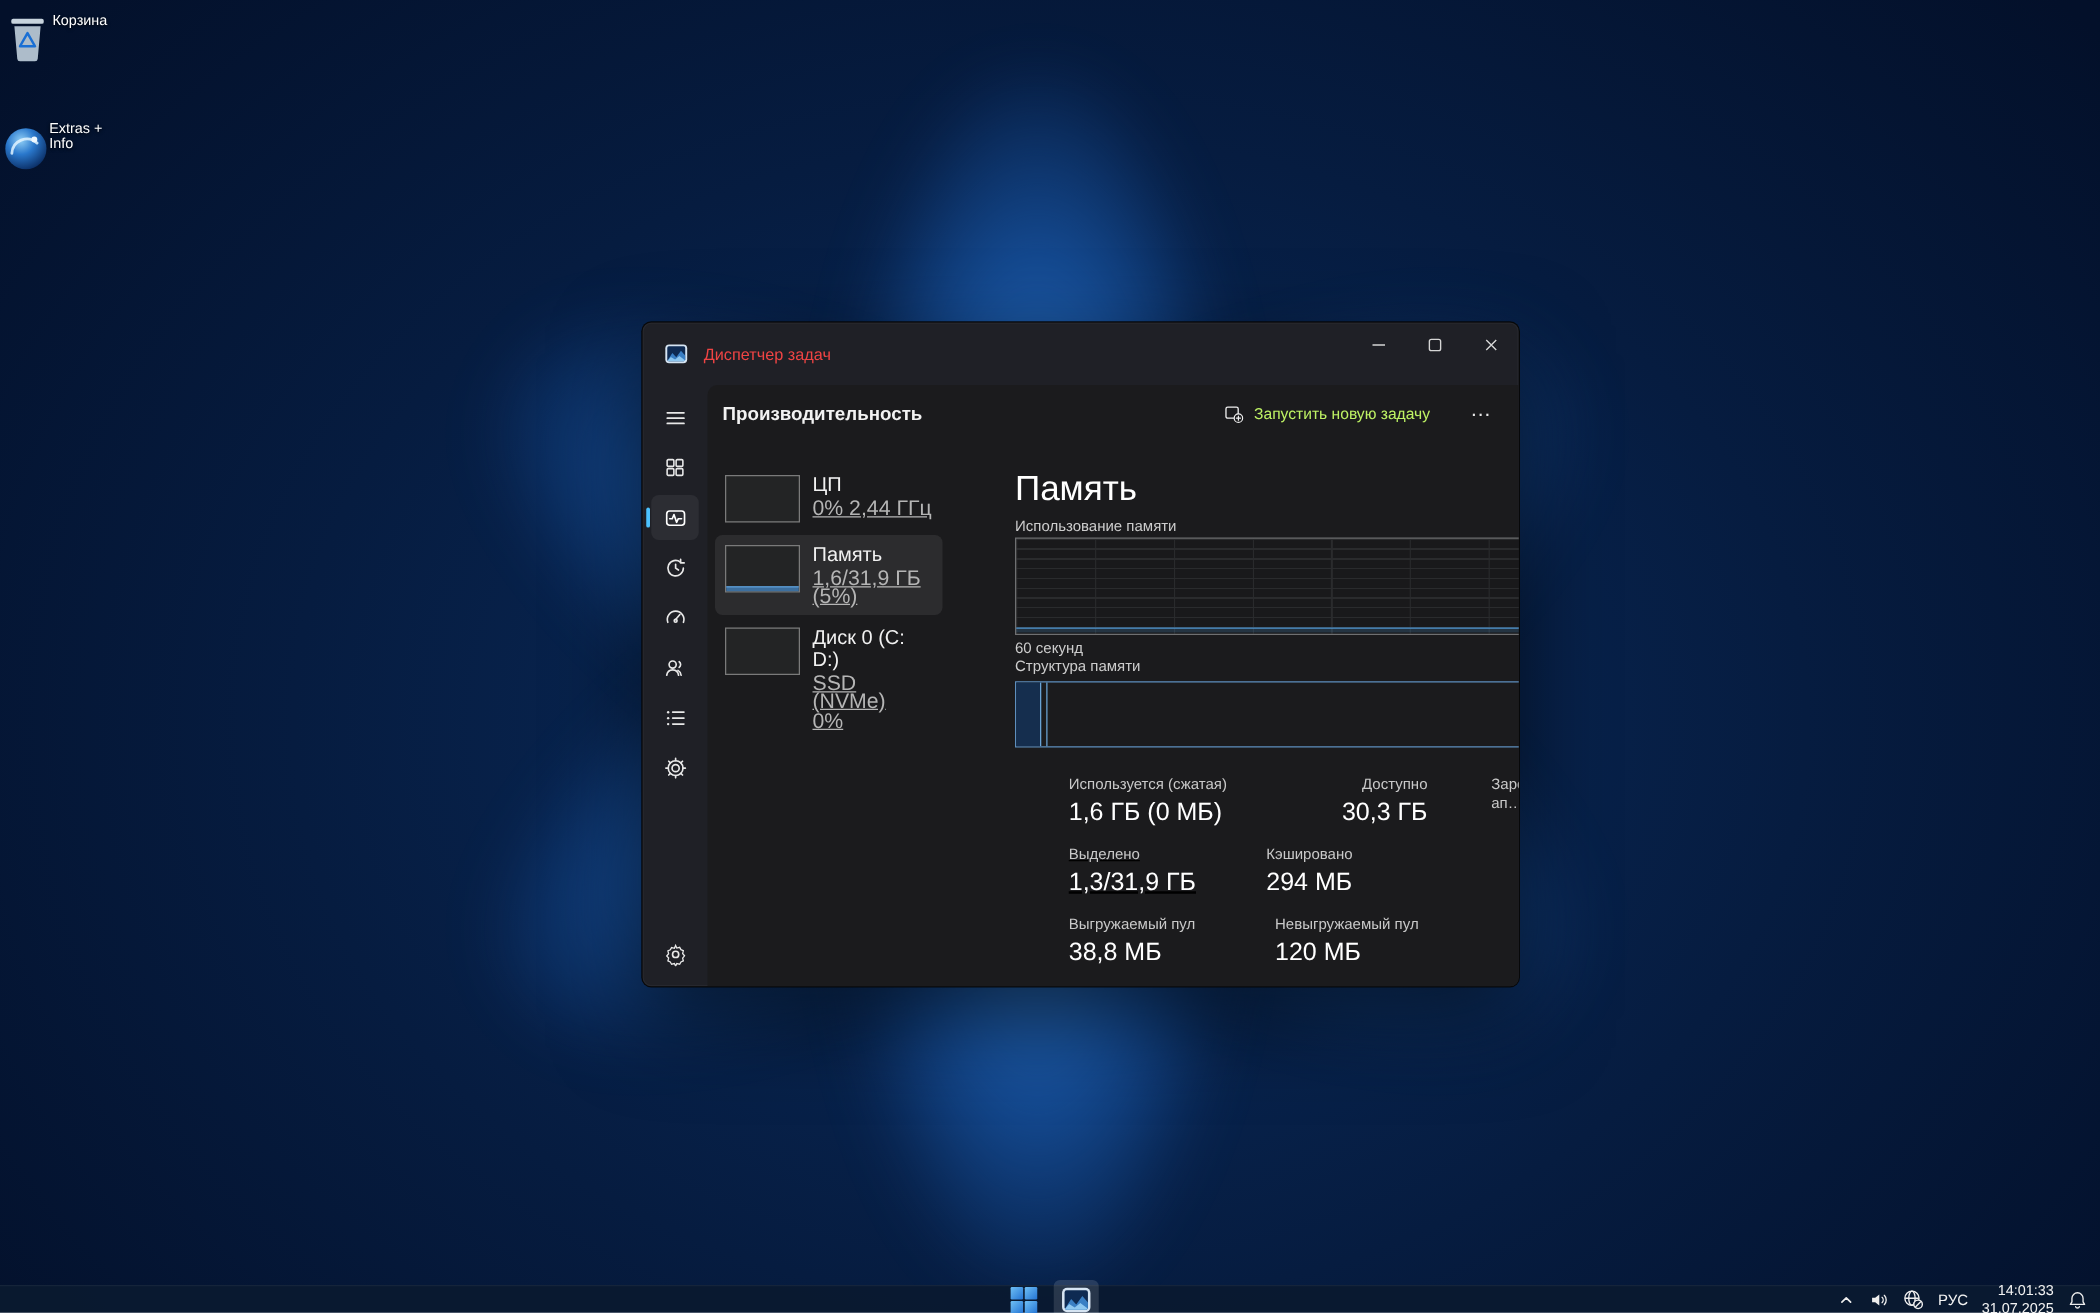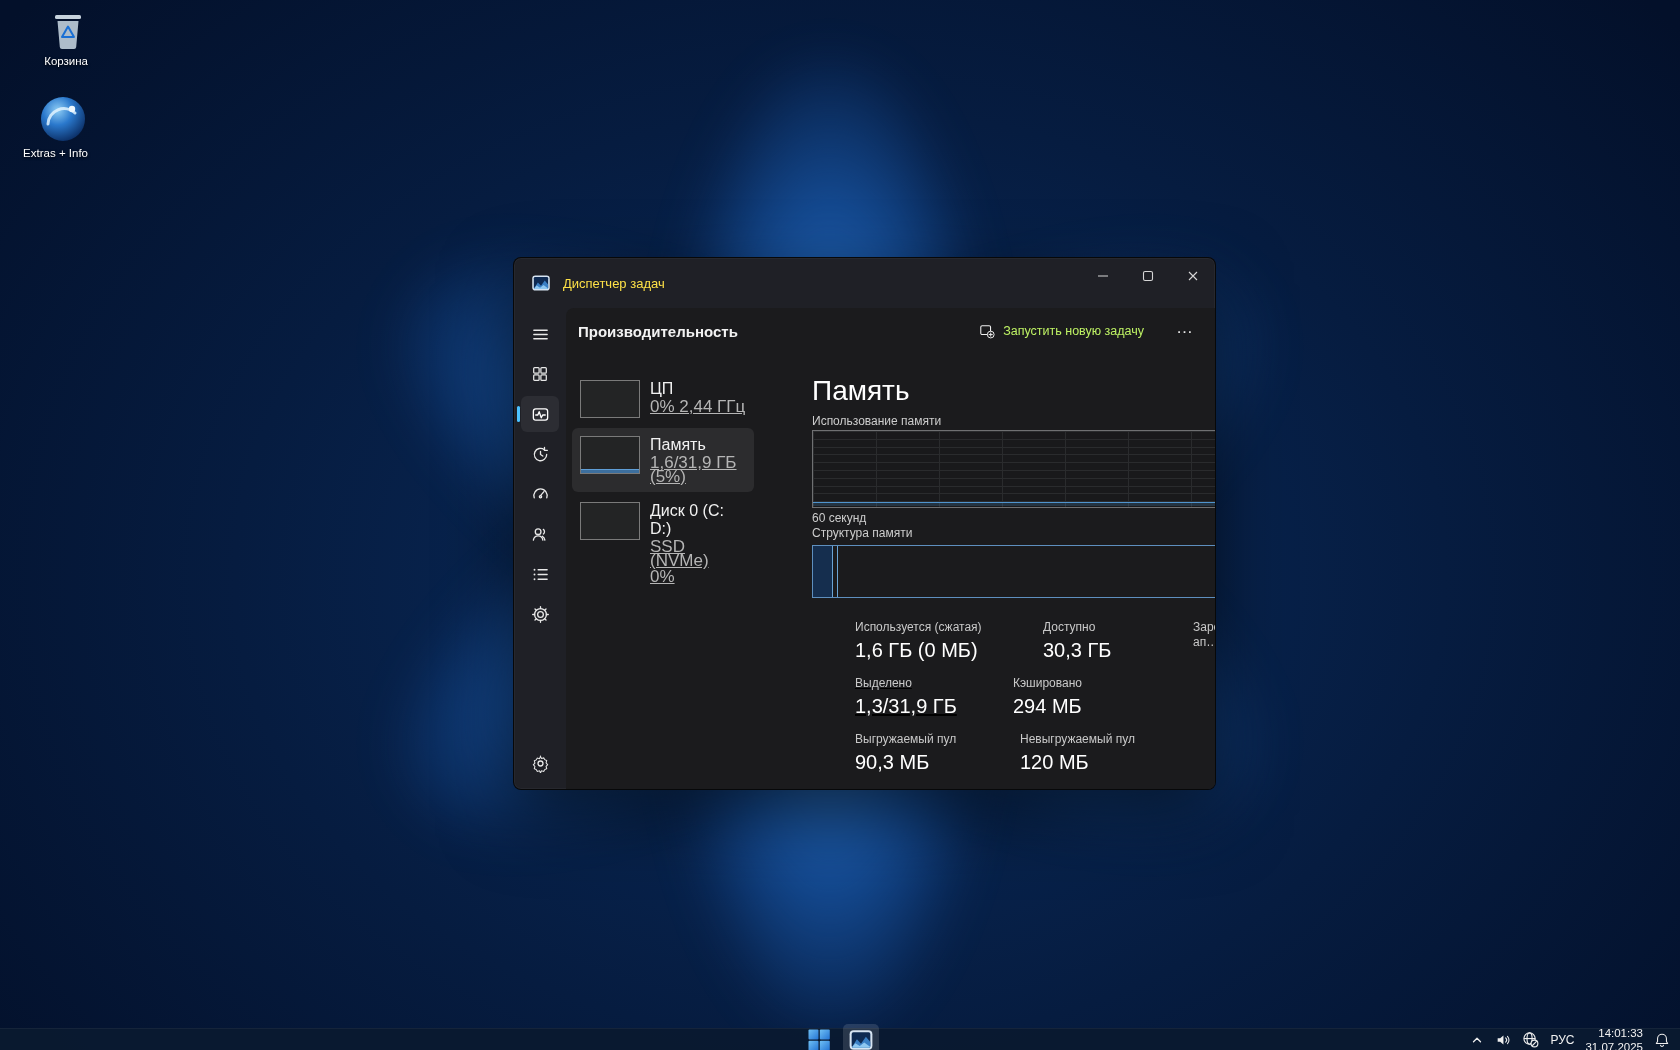--- a/index.html
+++ b/index.html
@@ -11,32 +11,32 @@
   .wallpaper { position:absolute; inset:0;
     background: radial-gradient(1100px 850px at 50% 55%, #0a2c5e 0%, #061c40 55%, #03102a 100%); }
   .petal { position:absolute; width:320px; height:520px; border-radius:50%;
     background: radial-gradient(ellipse at 50% 78%, #3f92e4 0%, #17529f 42%, rgba(10,42,90,0) 74%);
     filter: blur(24px); opacity:.92; }
   .glow { position:absolute; left:620px; top:335px; width:420px; height:420px; border-radius:50%;
     background: radial-gradient(circle, rgba(90,165,236,.75) 0%, rgba(40,110,190,.35) 45%, rgba(0,0,0,0) 72%);
     filter: blur(10px); }
 
   
-  .desk-icon { position:absolute; left:2px; width:86px; display:flex; flex-direction:column;
-    align-items:flex-end; color:#fff; }
+  .desk-icon { position:absolute; left:2px; width:86px; display:flex; 
+    align-items:flex-start; color:#fff; }
   .desk-icon .cap { font-size:11.5px; margin-top:3px; text-shadow:0 1px 3px rgba(0,0,0,.95); }
 
   
   .tm-window { position:absolute; left:513px; top:257px; width:703px; height:533px;
     background:#1f2026; border-radius:8px; overflow:hidden;
     border:1px solid rgba(0,0,0,.75);
     box-shadow:0 26px 70px rgba(0,0,0,.60), 0 0 0 1px rgba(255,255,255,.04) inset; }
   .titlebar { position:absolute; left:0; top:0; right:0; height:50px; display:flex;
     align-items:center; padding-left:17px; gap:12px; }
-  .win-title { font-size:13px; color:#fde047; }
+  .win-title { font-size:13px; color:#ef4444; }
   .win-controls { position:absolute; right:0; top:0; display:flex; }
   .win-controls button { width:45px; height:36px; display:flex; align-items:center; justify-content:center; }
 
   .rail { position:absolute; left:0; top:50px; bottom:0; width:52px; display:flex;
     flex-direction:column; align-items:center; padding-top:8px; }
   .rail-btn { position:relative; width:38px; height:36px; margin-bottom:4px; border-radius:6px;
     display:flex; align-items:center; justify-content:center; }
   .rail-btn.selected { background:#2c2d33; }
   .rail-btn.selected .accent { position:absolute; left:-4px; top:10px; width:3px; height:16px;
     border-radius:2px; background:#4cc2ff; }
@@ -78,21 +78,21 @@
   .comp-bar { position:relative; margin-top:5px; height:53px; border:1px solid #5e8fbe; background:#1b1b1d; }
   .seg-used { position:absolute; left:0; top:0; bottom:0; width:20px; background:#152e4e;
     border-right:1px solid #6aa3d4; }
   .seg-line { position:absolute; left:24px; top:0; bottom:0; width:1px; background:#6aa3d4; }
 
   .stats { margin-top:22px; }
   .stat-row { display:flex; margin-bottom:14px; }
   .stat { display:flex; flex-direction:column; padding-right:8px;margin-left:43px; }
   .stat .lbl { font-size:12px; color:#c9c9c9; line-height:15px; }
   .stat .val { font-size:20px; color:#ffffff; line-height:24px; margin-top:3px; white-space:nowrap; }
-  .c145 { min-width:145px; } .c107 { min-width:107px; } .c115 { min-width:115px;text-decoration:underline; } .c122 { min-width:122px; }
+  .c145 { min-width:145px; } .c107 { min-width:107px;align-items:flex-end; } .c115 { min-width:115px;text-decoration:underline; } .c122 { min-width:122px; }
 
   
   .taskbar { position:absolute; left:0; right:0; bottom:0; height:22px;
     background:rgba(10,25,48,.94); border-top:1px solid rgba(255,255,255,.05); }
   .tb-center { position:absolute; left:0; right:0; top:0; bottom:0; display:flex;
     justify-content:center; align-items:center; gap:6px; }
   .tb-btn { position:relative; width:36px; height:32px; border-radius:5px;
     display:flex; align-items:center; justify-content:center; }
   .tb-btn.tb-active { background:rgba(255,255,255,.13); }
   .tb-btn .pill { position:absolute; bottom:-2px; left:50%; transform:translateX(-50%);
@@ -326,21 +326,21 @@
               <span class="val">1,3/31,9 ГБ</span>
             </div>
             <div class="stat">
               <span class="lbl">Кэшировано</span>
               <span class="val">294 МБ</span>
             </div>
           </div>
           <div class="stat-row">
             <div class="stat c122">
               <span class="lbl">Выгружаемый пул</span>
-              <span class="val">90,3 МБ</span>
+              <span class="val">38,8 МБ</span>
             </div>
             <div class="stat">
               <span class="lbl">Невыгружаемый пул</span>
               <span class="val">120 МБ</span>
             </div>
           </div>
         </div>
       </div>
     </div>
   </div>

